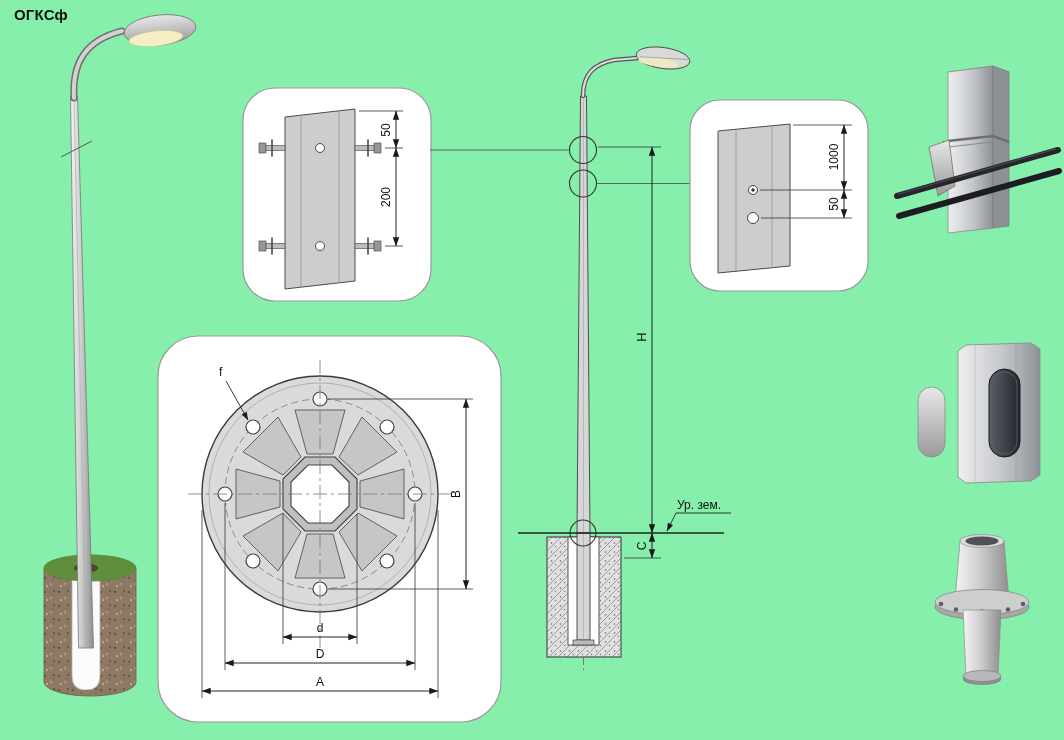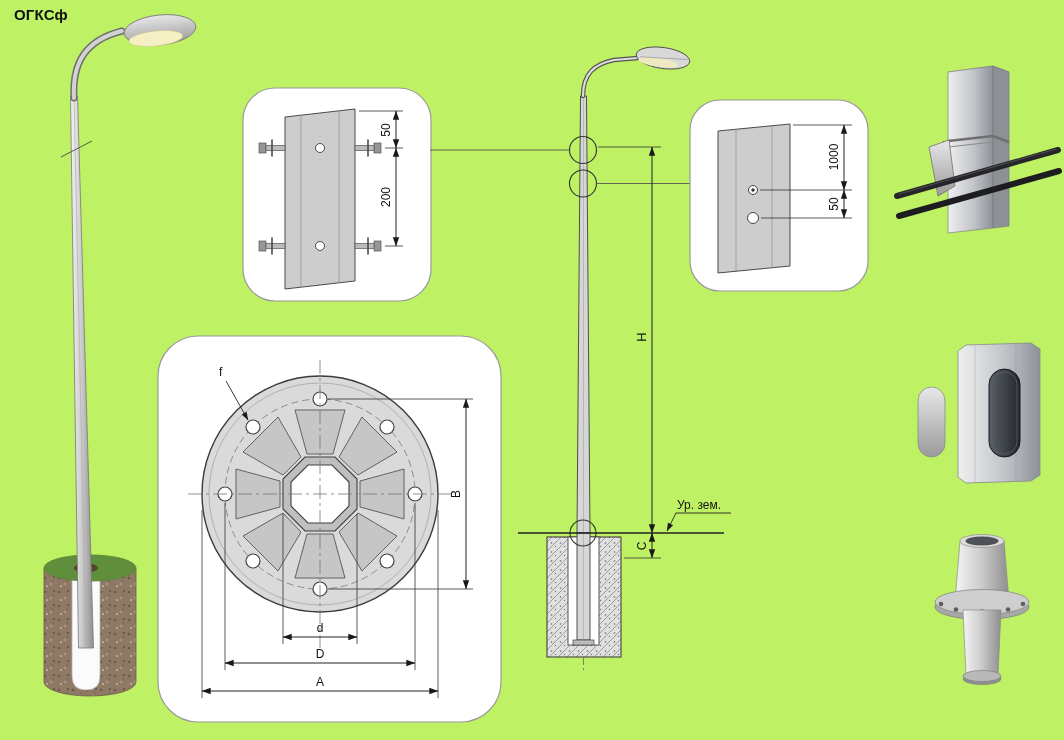--- a/index.html
+++ b/index.html
@@ -1,17 +1,17 @@
 <!DOCTYPE html>
 <html><head>
 <meta charset="utf-8">
 <style>
   html,body{margin:0;padding:0;background:#fff;}
   .canvas{
-    position:relative;width:1064px;height:740px;background:#bef264;
+    position:relative;width:1064px;height:740px;background:#86efac;
     font-family:"Liberation Sans",sans-serif;overflow:hidden;
     outline:1px solid #d8d8d8;
   }
   .canvas svg{position:absolute;left:0;top:0;}
   .page-title{
     position:absolute;left:14px;top:6px;font-size:15px;font-weight:600;color:#111;
     letter-spacing:.2px;
   }
   text{font-family:"Liberation Sans",sans-serif;fill:#111;}
   .t12{font-size:12px;}

